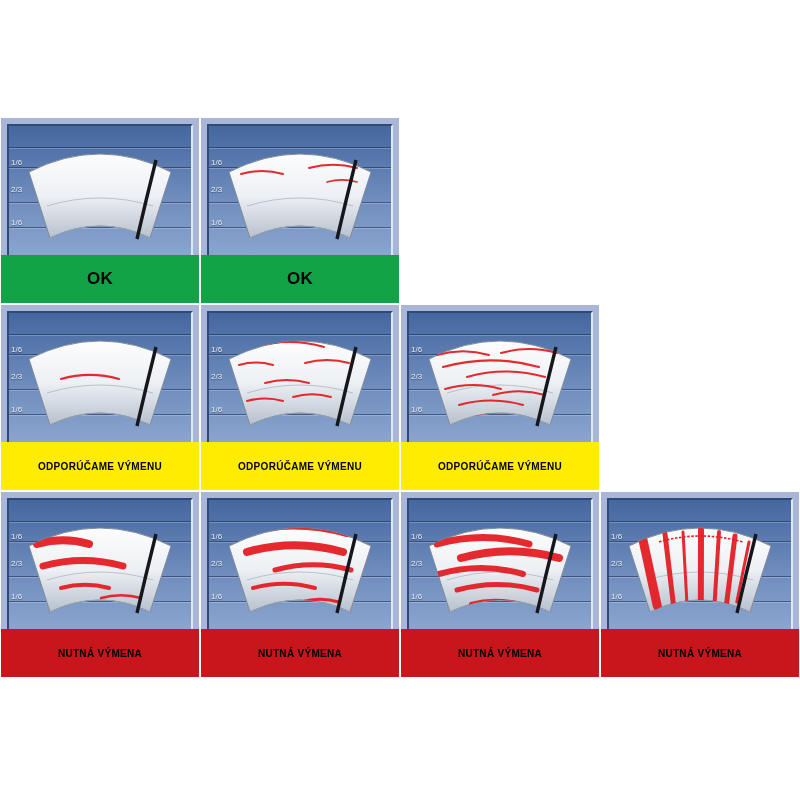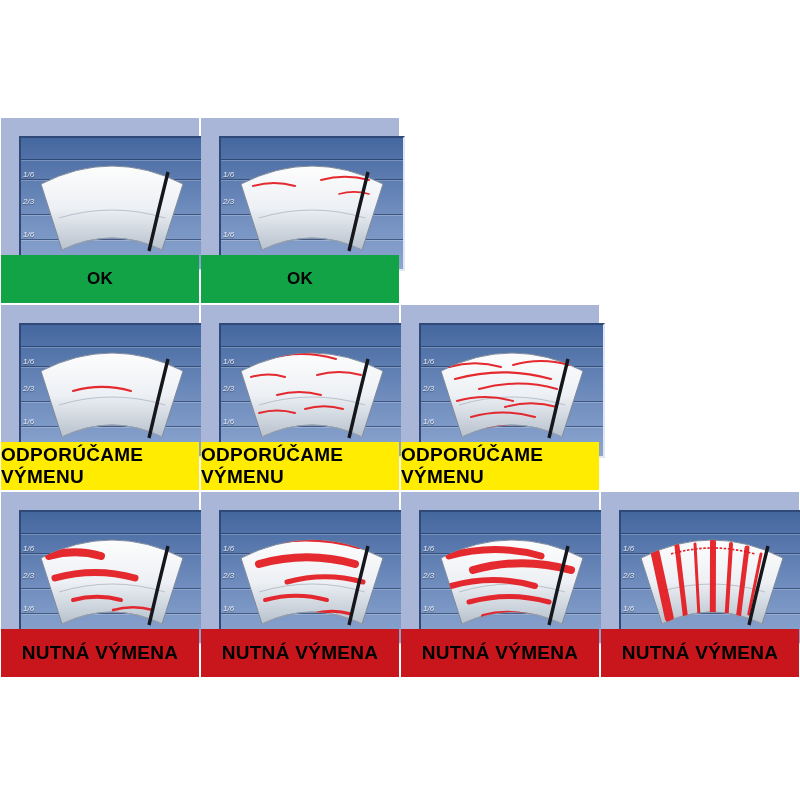--- a/index.html
+++ b/index.html
@@ -6,21 +6,21 @@
   body{
     width:800px;height:800px;position:relative;background:#ffffff;
     font-family:"Liberation Sans", sans-serif;overflow:hidden;
   }
   .board{position:absolute;left:0;top:0;width:800px;height:800px;}
   .cell{
     position:absolute;width:198px;height:185px;
     background:#a9b6d8;
   }
   .img-area{
-    position:relative;width:100%;height:142px;box-sizing:border-box;padding:18px;font-style:italic;
+    position:relative;width:100%;height:142px;box-sizing:border-box;padding:6px;
   }
   .frame{
     position:relative;width:186px;height:135px;box-sizing:border-box;
     border:2px solid;
     border-color:#2f4a78 #dfe7f5 #dfe7f5 #2f4a78;
     background:linear-gradient(#44679f,#6f8cbd 55%,#8ca6cf);
     overflow:hidden;
   }
   .gridline{
     position:absolute;left:0;right:0;height:1px;
@@ -33,21 +33,21 @@
     text-shadow:0 1px 1px rgba(0,0,0,0.45);
   }
   .f1{top:33px}.f2{top:60px}.f3{top:93px}
   svg.fan{position:absolute;left:0;top:0;width:182px;height:131px;display:block;}
   .bar{
     position:absolute;left:0;bottom:0;width:100%;height:48px;
     display:flex;align-items:center;justify-content:center;
     font-weight:bold;color:#000;letter-spacing:0.3px;
   }
   .bar.ok{font-size:17px;}
-  .bar.warn,.bar.replace{font-size:19px;}
+  .bar.warn,.bar.replace{font-size:10px;}
 </style>
 </head>
 <body>
 
 <div class="board">
 
   <div class="cell" style="left:1px;top:118px">
     <div class="img-area">
       <div class="frame">
         <div class="gridline gl1"></div>

